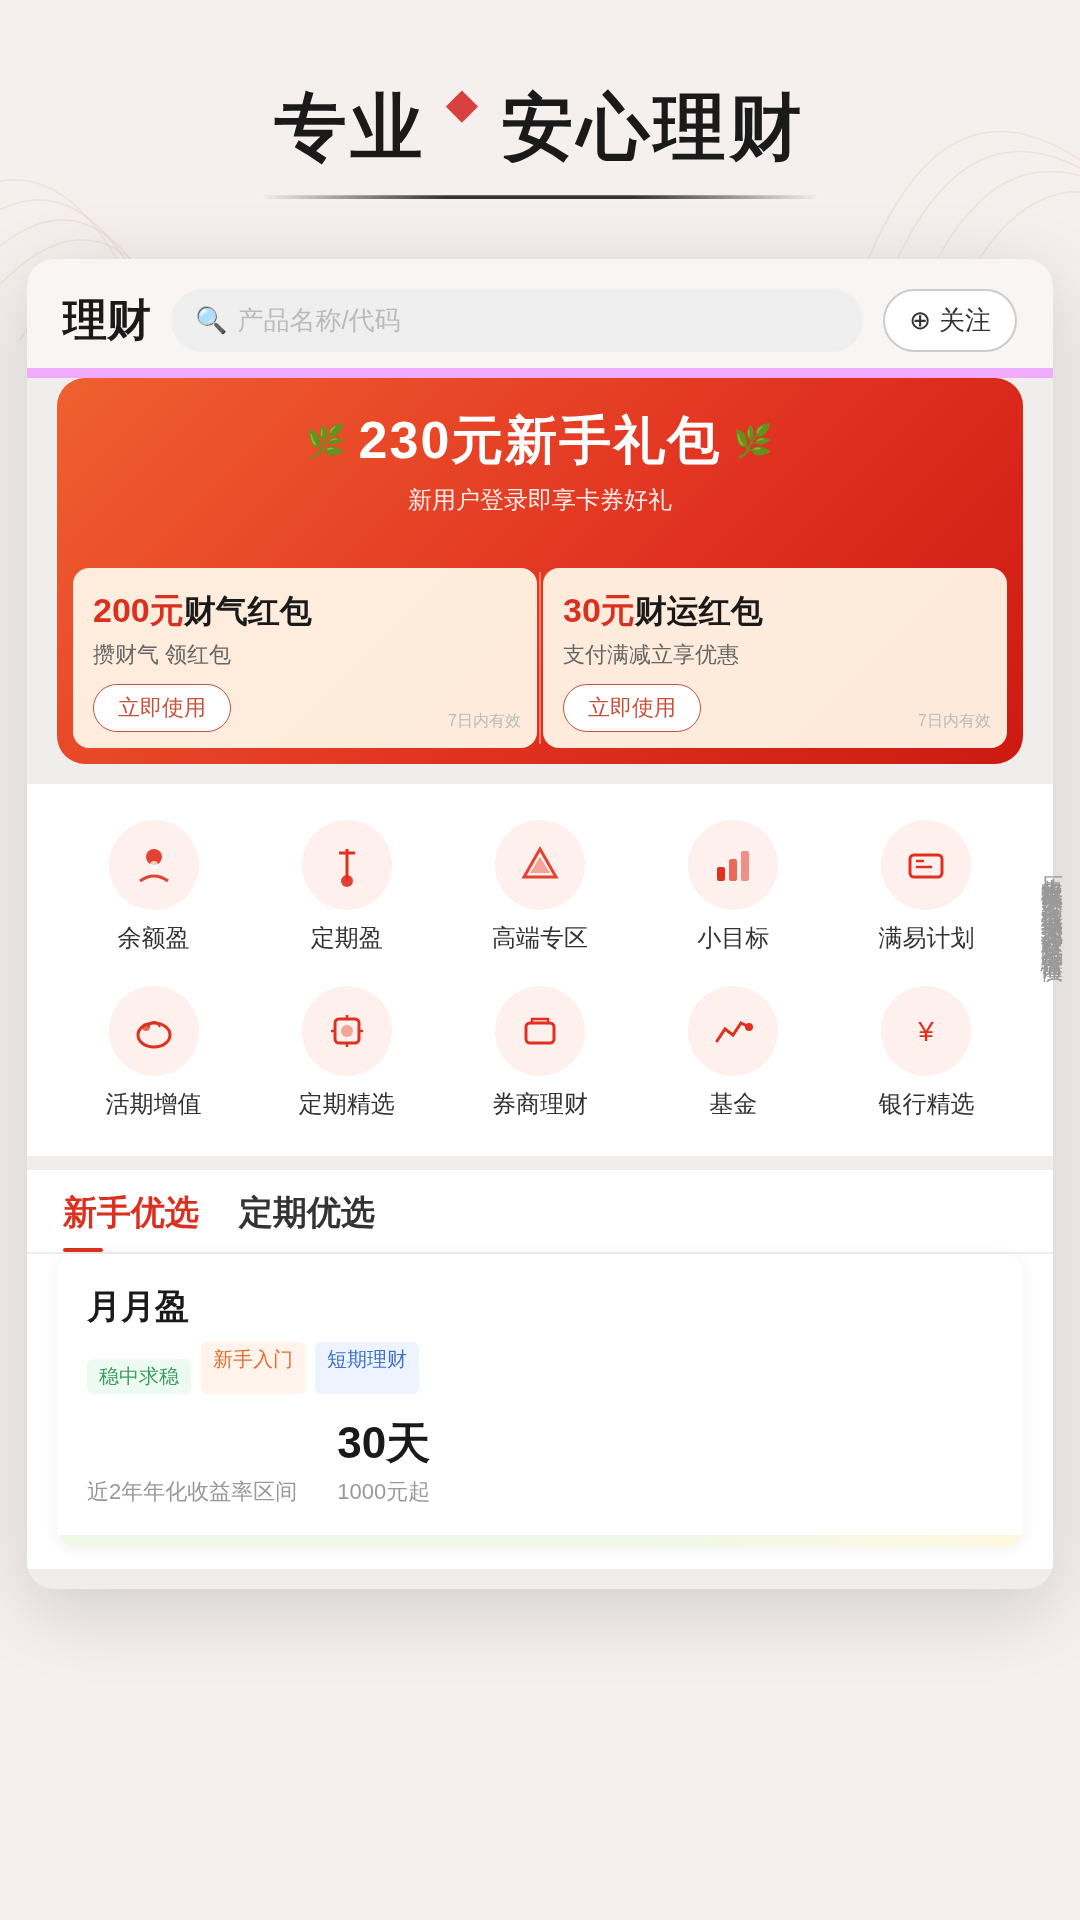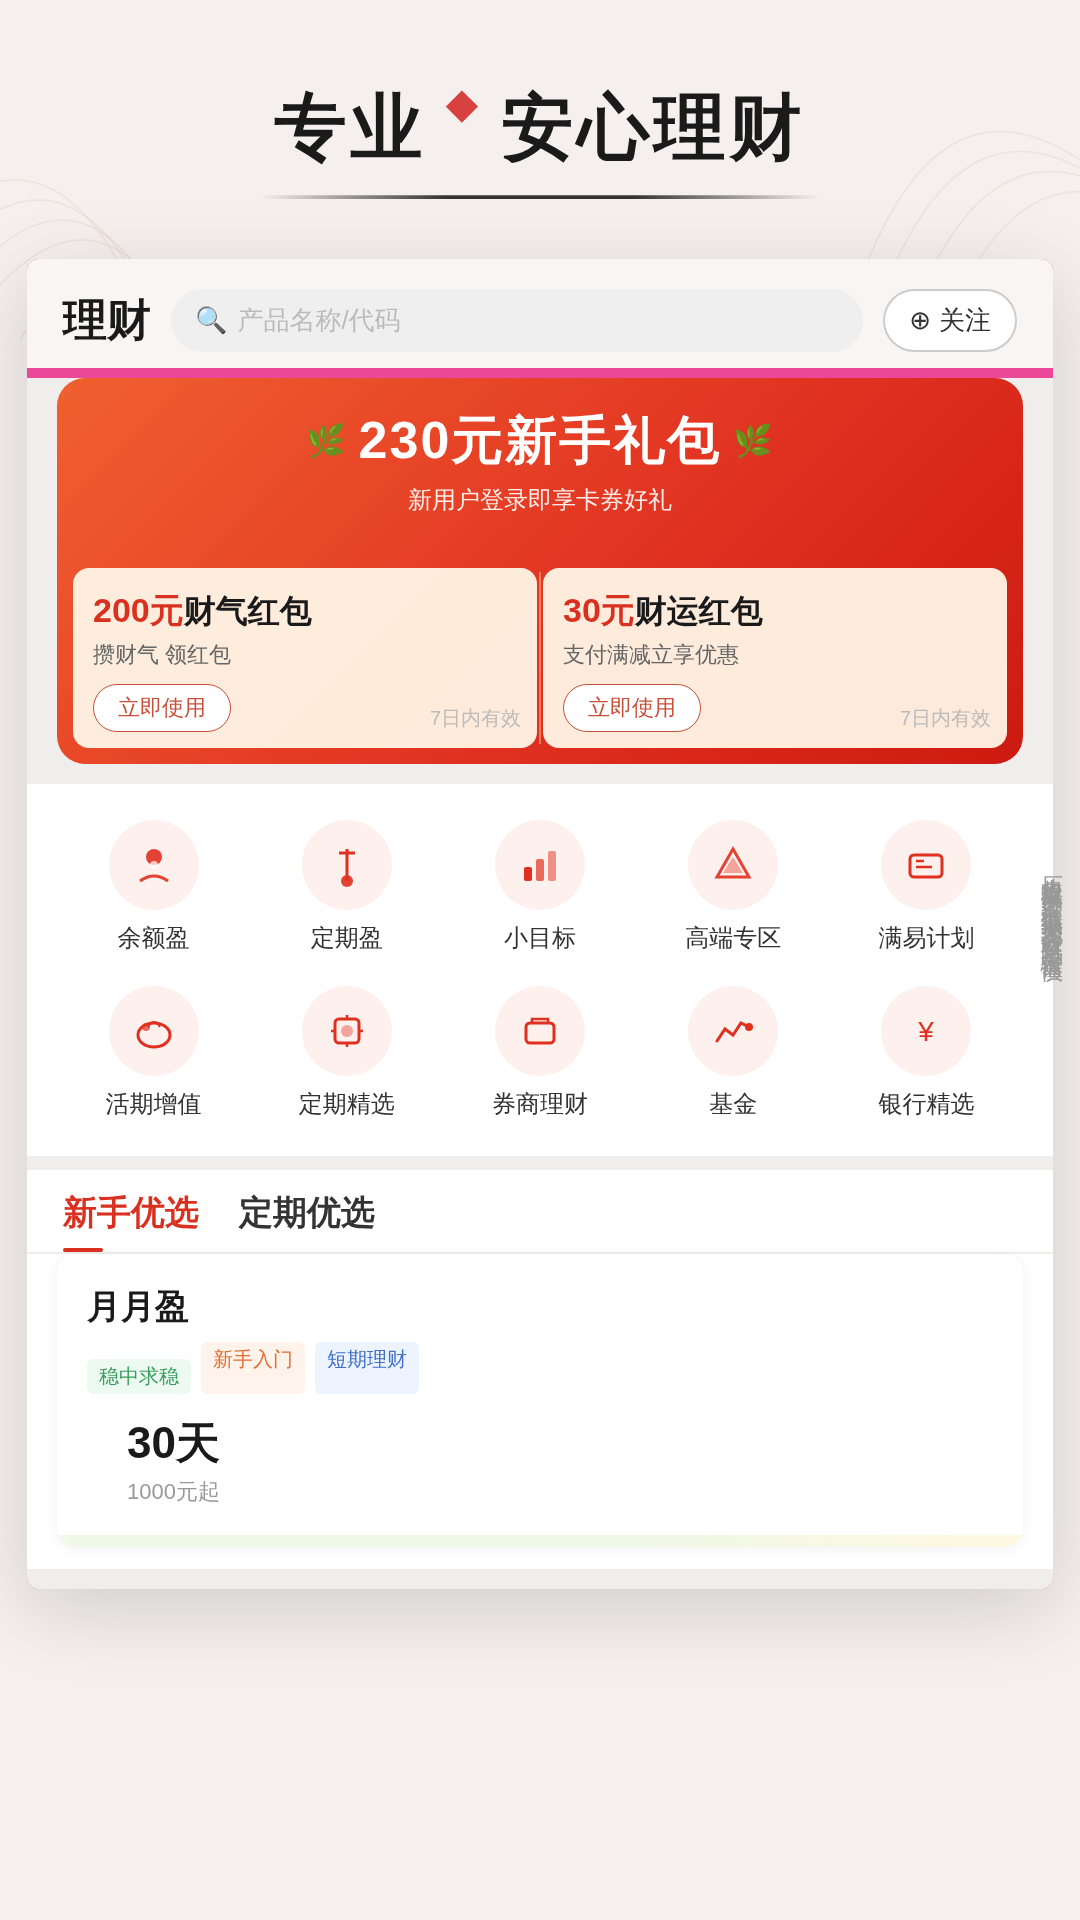--- a/index.html
+++ b/index.html
@@ -70,22 +70,22 @@
       font-weight: 600;
       color: #1a1a1a;
       line-height: 1.5;
       margin-top: 20px;
     }
 
     
     .phone-container {
       width: 1026px;
       margin: 0 auto;
-      background: #ec4899;
-      border-radius: 12px;
+      background: #f0abfc;
+      border-radius: 26px;
       box-shadow: 0 20px 80px rgba(0,0,0,0.15);
       overflow: hidden;
       position: relative;
     }
 
     
     .side-disclaimer {
       position: absolute;
       right: 10px;
       top: 600px;
@@ -197,21 +197,21 @@
       padding: 8px 24px;
       font-size: 22px;
       color: #c8503a;
       display: inline-block;
       background: white;
     }
     .banner-validity {
       position: absolute;
       bottom: 16px;
       right: 16px;
-      font-size: 20px;
+      font-size: 16px;
       color: #bbb;
     }
     .banner-divider {
       width: 2px;
       background: rgba(255,200,150,0.5);
       align-self: stretch;
       margin: 4px 0;
     }
 
     
@@ -444,35 +444,35 @@
                   <path d="M22 6 L22 38" stroke="#e03020" stroke-width="3"></path>
                   <circle cx="22" cy="38" r="6" fill="#e03020" opacity="0.9"></circle>
                   <path d="M14 10 L30 10" stroke="#e03020" stroke-width="3"></path>
                 </svg>
             </div>
             <span class="menu-label">定期盈</span>
           </div>
           <div class="menu-item">
             <div class="menu-icon-circle">
               <svg width="44" height="44" viewBox="0 0 44 44">
+                  <polygon points="22,6 38,34 6,34" fill="none" stroke="#e03020" stroke-width="3" opacity="0.9"></polygon>
+                  <polygon points="22,14 32,30 12,30" fill="#e03020" opacity="0.4"></polygon>
+                </svg>
+            </div>
+            <span class="menu-label">高端专区</span>
+          </div>
+          <div class="menu-item">
+            <div class="menu-icon-circle">
+              <svg width="44" height="44" viewBox="0 0 44 44">
                   <rect x="6" y="24" width="8" height="14" fill="#e03020" rx="2"></rect>
                   <rect x="18" y="16" width="8" height="22" fill="#e03020" rx="2" opacity="0.7"></rect>
                   <rect x="30" y="8" width="8" height="30" fill="#e03020" rx="2" opacity="0.5"></rect>
                 </svg>
             </div>
             <span class="menu-label">小目标</span>
-          </div>
-          <div class="menu-item">
-            <div class="menu-icon-circle">
-              <svg width="44" height="44" viewBox="0 0 44 44">
-                  <polygon points="22,6 38,34 6,34" fill="none" stroke="#e03020" stroke-width="3" opacity="0.9"></polygon>
-                  <polygon points="22,14 32,30 12,30" fill="#e03020" opacity="0.4"></polygon>
-                </svg>
-            </div>
-            <span class="menu-label">高端专区</span>
           </div>
           <div class="menu-item">
             <div class="menu-icon-circle">
               <svg width="44" height="44" viewBox="0 0 44 44">
                   <rect x="6" y="12" width="32" height="22" rx="4" fill="none" stroke="#e03020" stroke-width="3"></rect>
                   <path d="M12 18 L20 18 M12 24 L28 24" stroke="#e03020" stroke-width="2.5"></path>
                 </svg>
             </div>
             <span class="menu-label">满易计划</span>
           </div>
@@ -536,20 +536,21 @@
           <div class="product-card">
             <div class="product-card-inner">
               <div class="product-name">月月盈</div>
               <div class="product-tags">
                 <span class="tag tag-green">稳中求稳</span>
                 <span class="tag tag-orange">新手入门</span>
                 <span class="tag tag-blue">短期理财</span>
               </div>
               <div class="product-stats">
                 <div>
+                  <div class="rate-label">近2年年化收益率区间</div>
                 </div>
                 <div class="product-period">
                   <div class="period-value">30天</div>
                   <div class="period-label">1000元起</div>
                 </div>
               </div>
             </div>
             <div class="product-card-bottom"></div>
           </div>
         </div>

